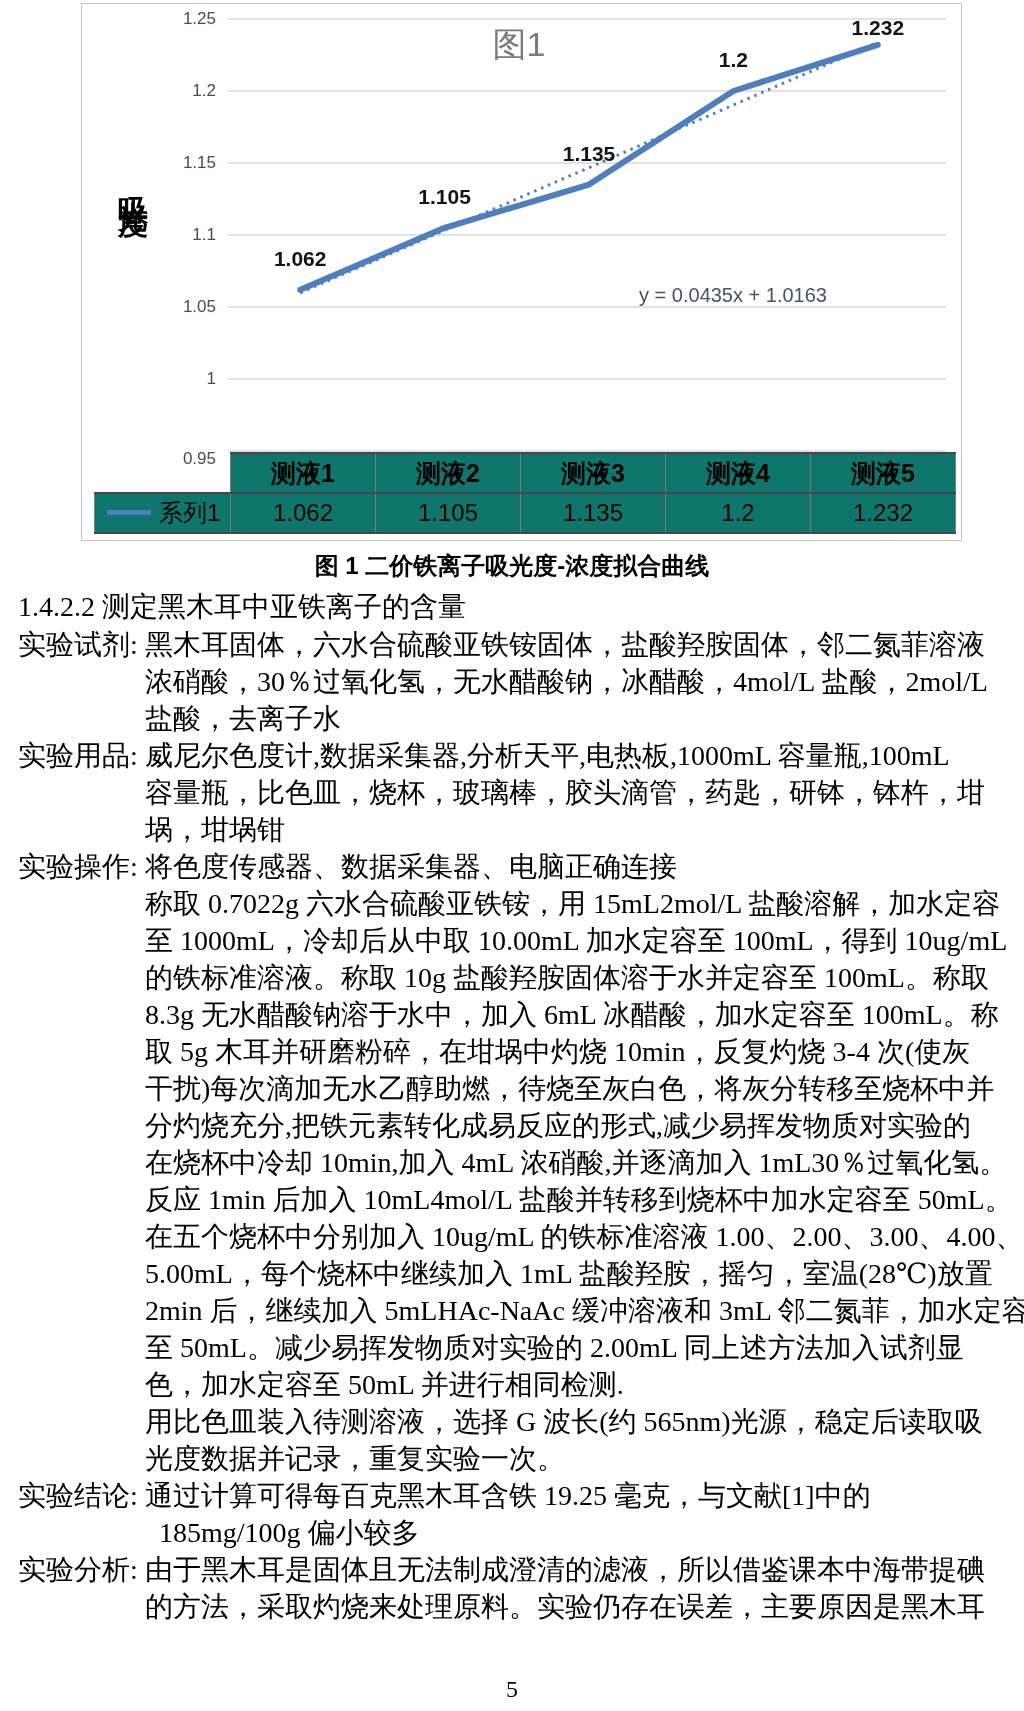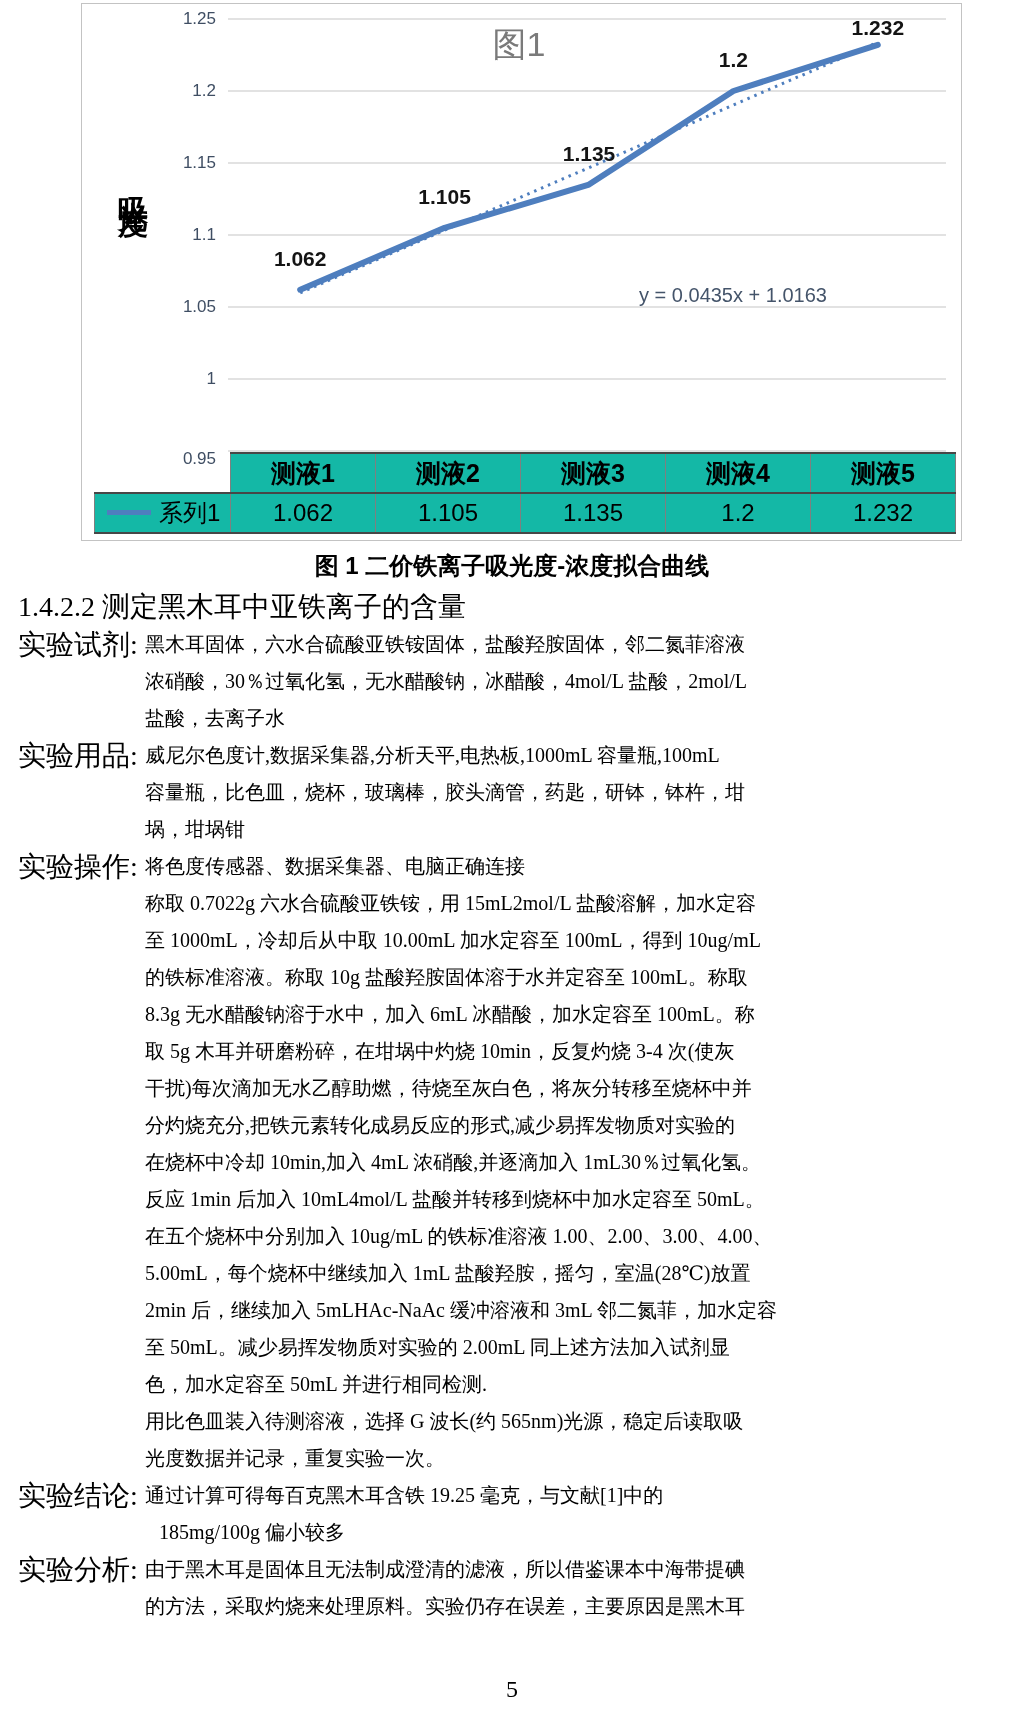--- a/index.html
+++ b/index.html
@@ -17,36 +17,36 @@
                 letter-spacing:5px;color:#000;}
   .ytick{position:absolute;left:28px;width:106px;text-align:right;
          font-family:"Liberation Sans",sans-serif;font-size:17px;color:#3f4e63;line-height:26px;}
   .dlabel{position:absolute;width:90px;text-align:center;
           font-family:"Liberation Sans",sans-serif;font-size:21px;font-weight:600;color:#141414;}
   .equation{position:absolute;left:546px;top:256px;width:210px;text-align:center;
             font-family:"Liberation Sans",sans-serif;font-size:20px;color:#44546a;margin-top:24px;}
   .ctable{position:absolute;left:12px;top:448px;border-collapse:collapse;table-layout:fixed;}
   .ctable td{border-left:1px solid #7f7f7f;border-right:1px solid #7f7f7f;
              border-top:2px solid #474747;border-bottom:2px solid #474747;
-             height:38px;padding:0;text-align:center;vertical-align:middle;background:#14b8a6;}
+             height:38px;padding:0;text-align:center;vertical-align:middle;background:#0f766e;}
   .ctable td.blank{border:none;background:transparent;}
   .ctable td.hdr{width:144px;font-family:"Liberation Sans",sans-serif;font-weight:bold;font-size:25px;}
   .ctable td.val{font-family:"Liberation Sans",sans-serif;font-size:24px;}
   .ctable td.leg{width:135px;font-family:"Liberation Sans",sans-serif;font-size:24px;text-align:left;}
   .swatch{display:inline-block;width:44px;height:5px;background:#4e7ebe;
           vertical-align:middle;margin:0 8px 4px 12px;}
 
   
   .caption{position:absolute;left:0;top:550px;width:1024px;text-align:center;
            font-family:"Liberation Sans",sans-serif;font-size:24px;font-weight:bold;}
   .heading{position:absolute;left:18px;top:588px;font-size:28px;line-height:37px;white-space:nowrap;}
   .bodytext{position:absolute;left:18px;top:626px;width:1000px;}
   .para{position:relative;padding-left:127px;}
   .plabel{position:absolute;left:0;top:0;font-size:28px;line-height:37px;}
-  .tline{font-size:20px;line-height:37px;white-space:nowrap;}
+  .tline{font-size:28px;line-height:37px;white-space:nowrap;}
   .indent2{padding-left:14px;}
   .pageno{position:absolute;left:0;top:1676px;width:1024px;text-align:center;font-size:24px;}
 </style>
 </head>
 <body>
 
 <div class="page">
 
   <figure class="chart">
     <svg id="plot-svg" class="plot" width="879" height="536" viewBox="0 0 879 536">

